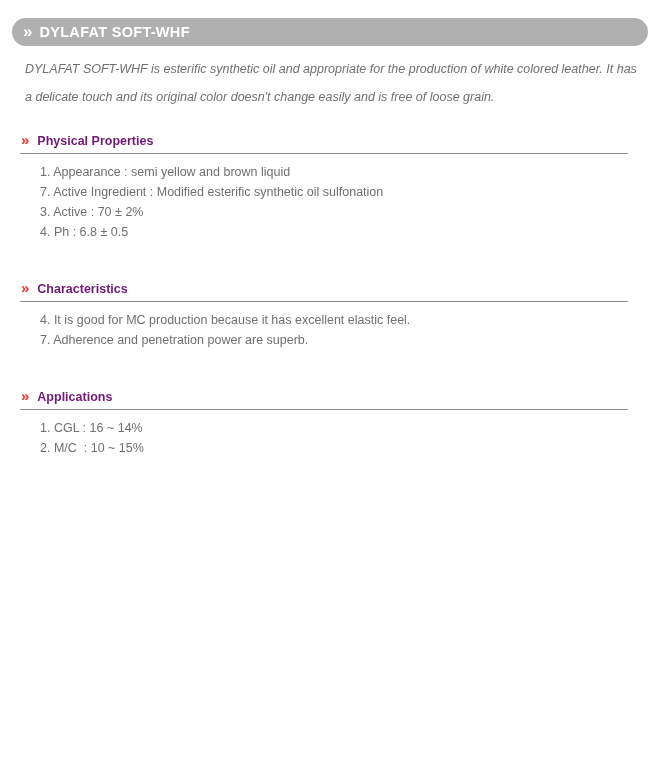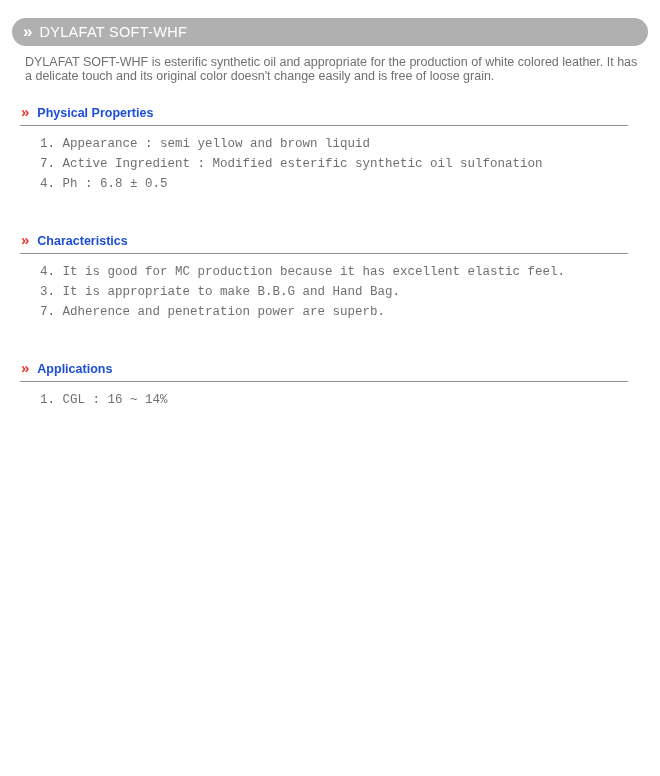--- a/index.html
+++ b/index.html
@@ -29,30 +29,31 @@
   .title-bar .chev {
     font-size: 17px;
     font-weight: bold;
     line-height: 1;
     margin-right: 7px;
     position: relative;
     top: -1px;
   }
   .title-bar .title {
     font-size: 14.5px;
-    font-weight: normal;
+    font-weight: bold;
     letter-spacing: 0.3px;
   }
 
   
   .description {
     margin: 9px 22px 0 25px;
     color: #707070;
     font-size: 12.5px;
-    line-height: 14px;
+    line-height: 28px;
+    font-style: italic;
   }
 
   
   .section { margin-top: 39px; }
   .section.first { margin-top: 22px; }
 
   .sec-head {
     display: flex;
     align-items: center;
     margin-left: 21px;
@@ -61,36 +62,35 @@
   .sec-head .chev {
     color: #e8392f;
     font-weight: bold;
     font-size: 15px;
     line-height: 1;
     margin-right: 8px;
     position: relative;
     top: -1px;
   }
   .sec-head .label {
-    color: #1d4ed8;
+    color: #701a75;
     font-weight: bold;
     font-size: 12.5px;
   }
 
   .sec-divider {
     height: 1px;
     background: #8f8f8f;
     margin: 5px 32px 0 20px;
   }
 
   .sec-items {
     list-style: none;
     margin: 8px 0 0 0;
     padding: 0 0 0 40px;
-    font-family: Liberation Mono, monospace;
   }
   .sec-items li {
     color: #707070;
     font-size: 12.5px;
     line-height: 20px;
     white-space: pre;
   }
 </style>
 </head>
 <body>
@@ -104,39 +104,40 @@
 
 <div class="section first">
   <div class="sec-head">
     <span class="chev">»</span>
     <span class="label">Physical Properties</span>
   </div>
   <div class="sec-divider"></div>
   <ul class="sec-items">
     <li>1. Appearance : semi yellow and brown liquid</li>
     <li>7. Active Ingredient : Modified esterific synthetic oil sulfonation</li>
+    <li>3. Active : 70 ± 2%</li>
     <li>4. Ph : 6.8 ± 0.5</li>
   </ul>
 </div>
 
 <div class="section">
   <div class="sec-head">
     <span class="chev">»</span>
     <span class="label">Characteristics</span>
   </div>
   <div class="sec-divider"></div>
   <ul class="sec-items">
     <li>4. It is good for MC production because it has excellent elastic feel.</li>
-    <li>3. It is appropriate to make B.B.G and Hand Bag.</li>
     <li>7. Adherence and penetration power are superb.</li>
   </ul>
 </div>
 
 <div class="section">
   <div class="sec-head">
     <span class="chev">»</span>
     <span class="label">Applications</span>
   </div>
   <div class="sec-divider"></div>
   <ul class="sec-items">
     <li>1. CGL : 16 ~ 14%</li>
+    <li>2. M/C  : 10 ~ 15%</li>
   </ul>
 </div>
 
 </body></html>

